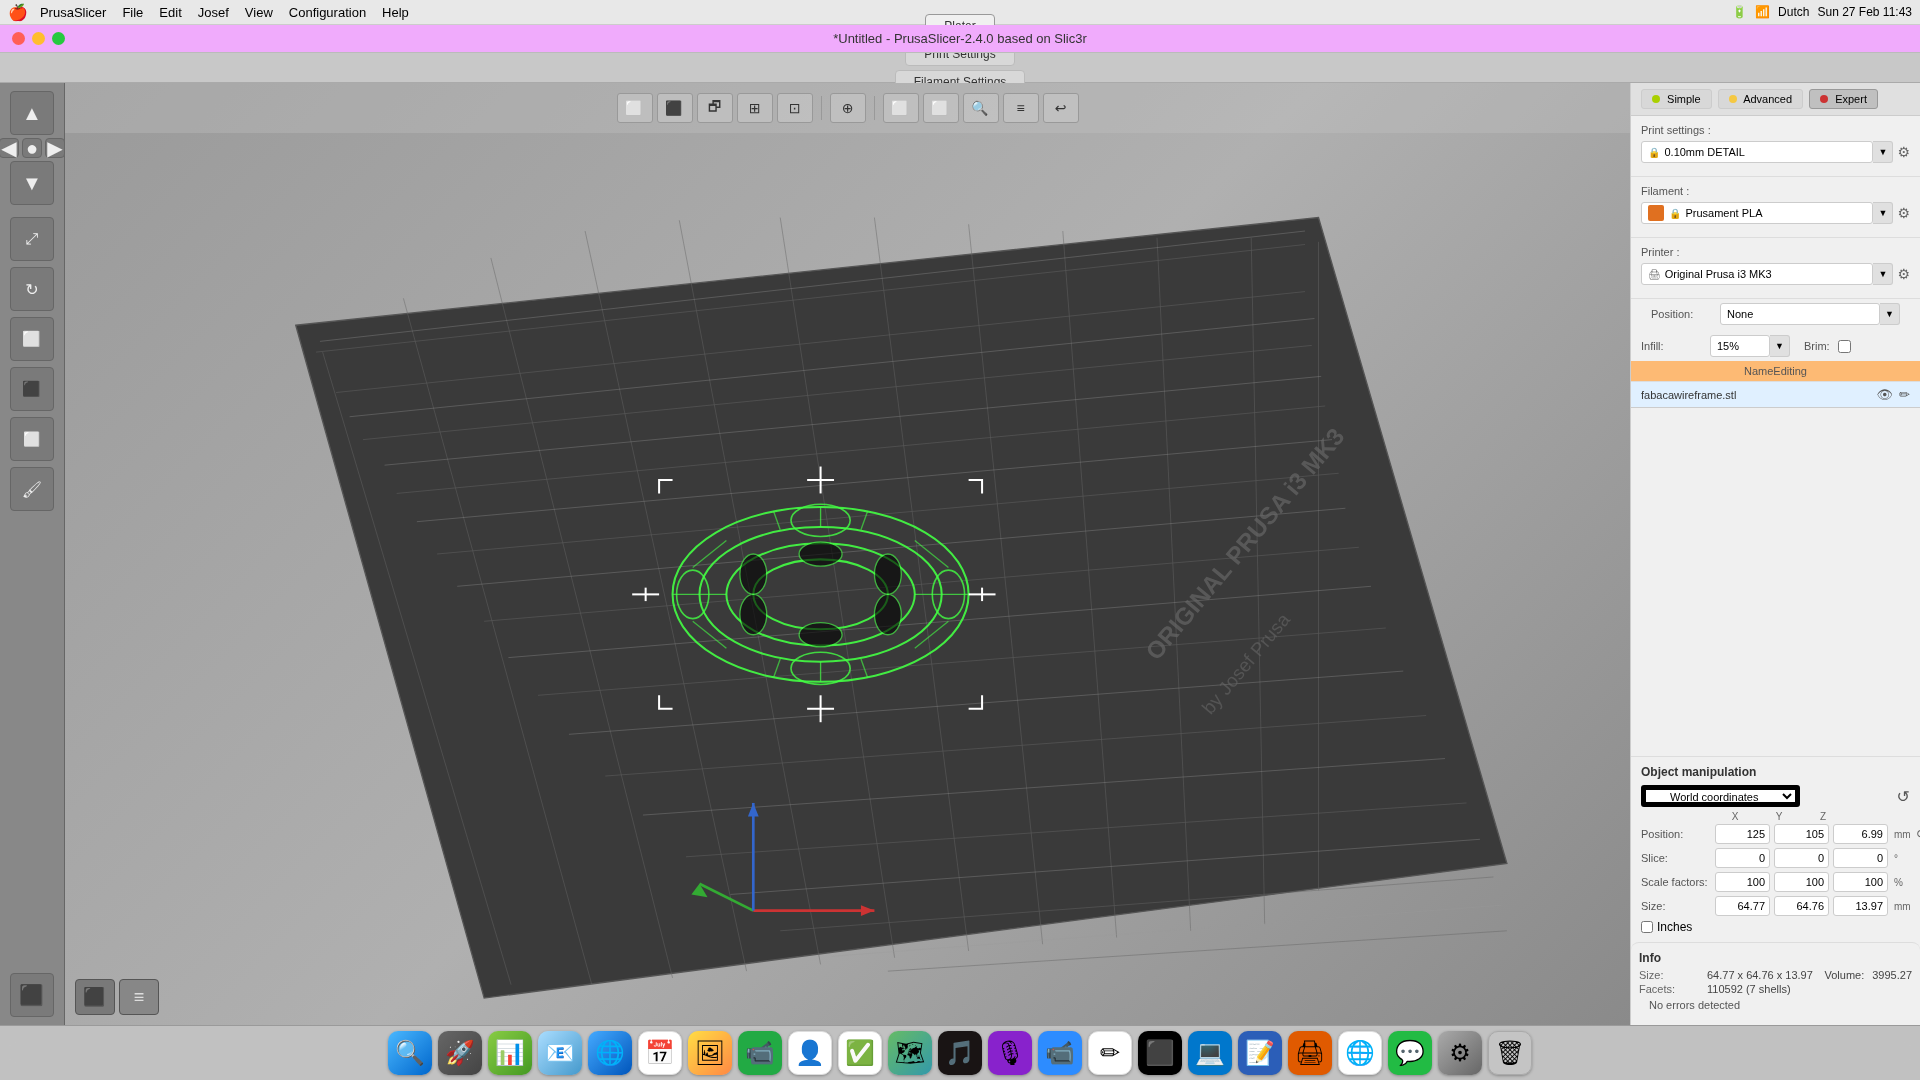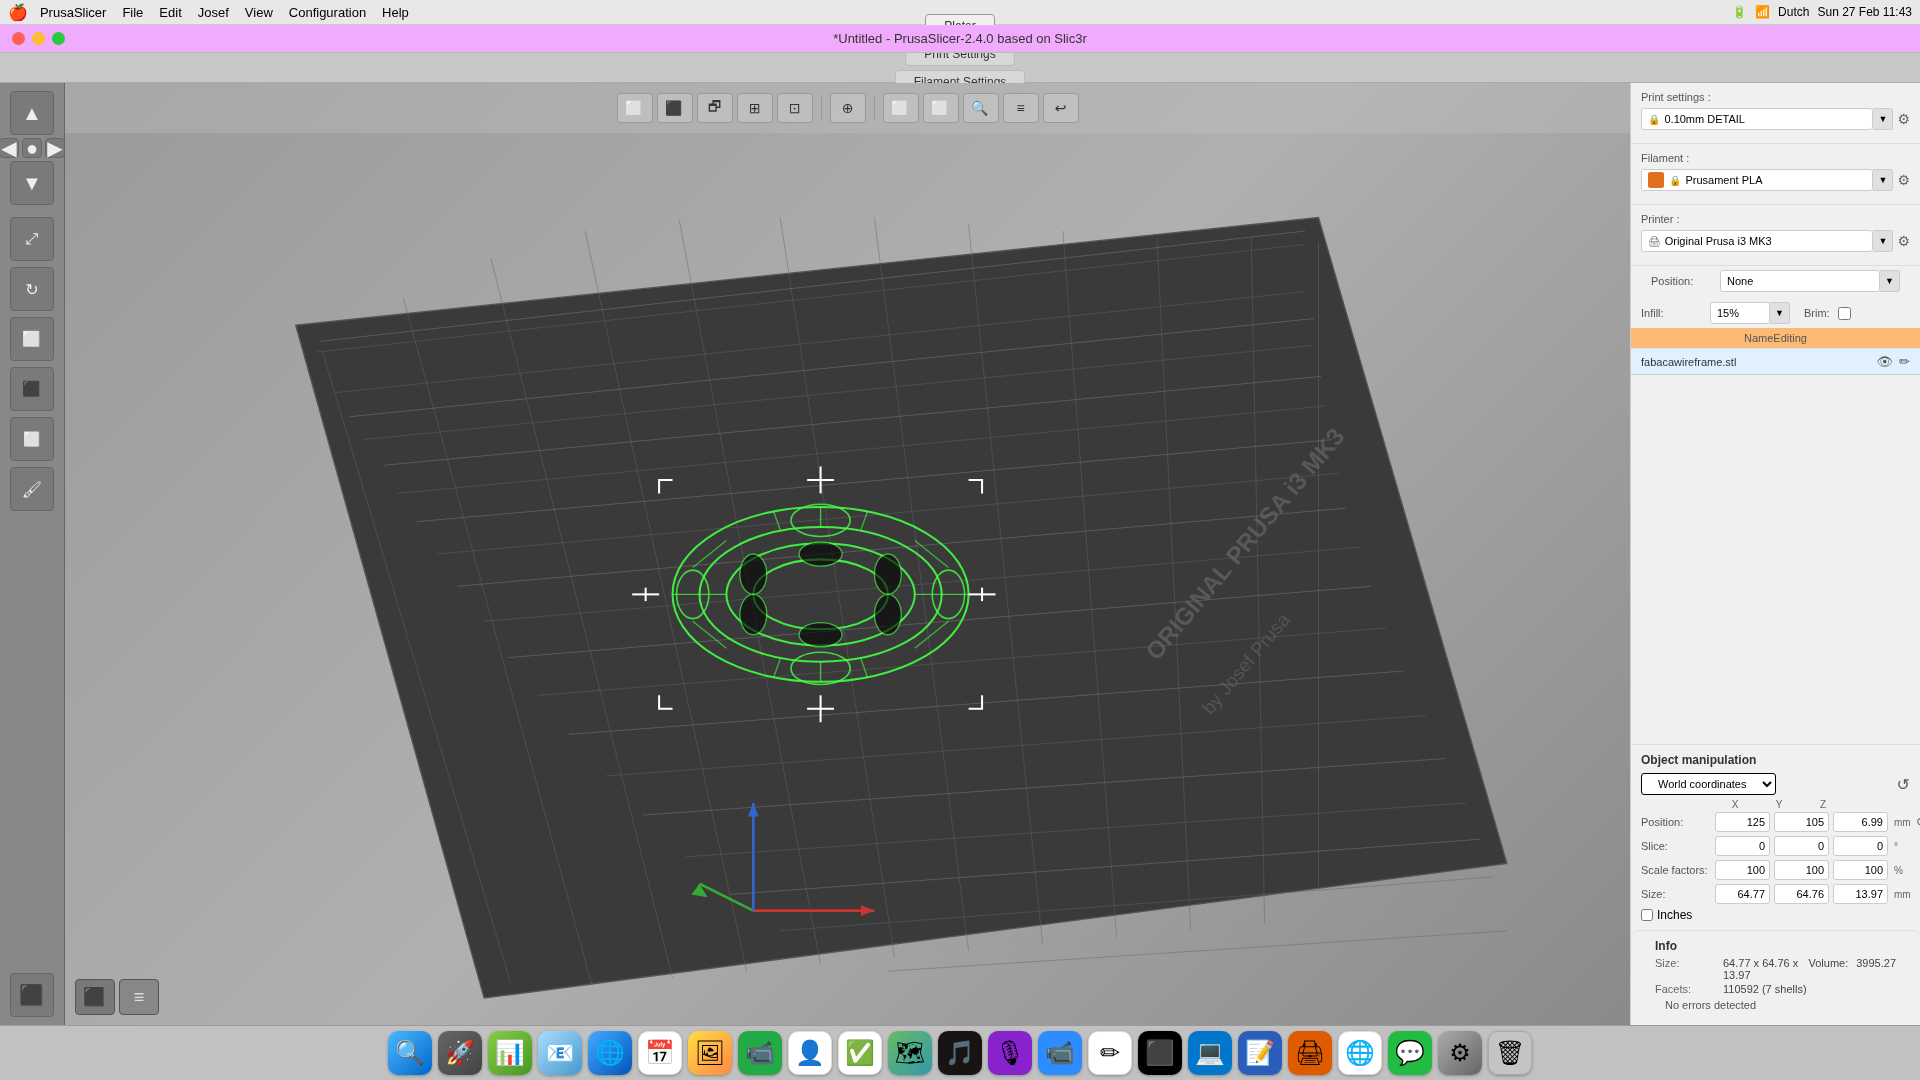--- a/index.html
+++ b/index.html
@@ -123,26 +123,26 @@
     .manip-title { font-size: 12px; font-weight: 600; margin-bottom: 6px; color: #333; }
     .manip-row { display: flex; align-items: center; margin-bottom: 4px; gap: 4px; }
     .manip-label { font-size: 11px; color: #555; min-width: 70px; }
     .coord-label { font-size: 10px; color: #666; text-align: center; min-width: 40px; }
     .coord-input {
       width: 55px; height: 20px; border: 1px solid #ccc; border-radius: 3px;
       background: white; font-size: 11px; text-align: right; padding: 0 4px;
     }
     .coord-suffix { font-size: 10px; color: #666; margin-left: 2px; }
     .coord-header-row { display: flex; align-items: center; gap: 4px; margin-bottom: 2px; padding-left: 74px; }
-    .manip-dropdown { height: 22px; border: 1px solid #000000; border-radius: 3px; background: white; font-size: 11px; padding: 0 12px; }
+    .manip-dropdown { height: 22px; border: 5px solid #000000; border-radius: 3px; background: white; font-size: 11px; padding: 0 20px; }
     .inches-row { display: flex; align-items: center; gap: 4px; margin-top: 4px; }
     .inches-checkbox { width: 12px; height: 12px; }
 
     
-    .info-section { padding: 8px 24px; border-top: 1px solid #ddd; border-radius: 8px; }
+    .info-section { padding: 8px 8px; border-top: 1px solid #ddd; border-radius: 8px; }
     .info-title { font-size: 12px; font-weight: 600; margin-bottom: 4px; color: #333; }
     .info-row { display: flex; gap: 8px; font-size: 11px; color: #444; margin-bottom: 2px; }
     .info-key { color: #666; min-width: 60px; }
 
     
     #slice-btn {
       width: 100%; padding: 10px; background: #888; border: none;
       font-size: 14px; font-weight: 600; color: white; cursor: pointer;
       border-top: 1px solid #777; margin-top: auto;
     }
@@ -371,20 +371,34 @@
     </svg>
 
     <div class="view-controls">
       <div class="view-btn">⬛</div>
       <div class="view-btn" style="background:rgba(120,120,120,0.7);">≡</div>
     </div>
   </div>
 
   <div id="right-panel">
 
+    <div class="mode-btns">
+      <button class="mode-btn">
+        <span class="mode-dot" style="background:#aad000;"></span>
+        <span>Simple</span>
+      </button>
+      <button class="mode-btn">
+        <span class="mode-dot" style="background:#f5c842;"></span>
+        <span>Advanced</span>
+      </button>
+      <button class="mode-btn expert">
+        <span class="mode-dot" style="background:#cc3333;"></span>
+        <span>Expert</span>
+      </button>
+    </div>
 
     <div class="settings-section">
       <div class="settings-row">
         <span class="settings-label">Print settings :</span>
       </div>
       <div class="settings-row">
         <div class="settings-value-wrap">
           <div class="settings-value-box">
             <span class="lock-icon">🔒</span>
             <span>0.10mm DETAIL</span>

